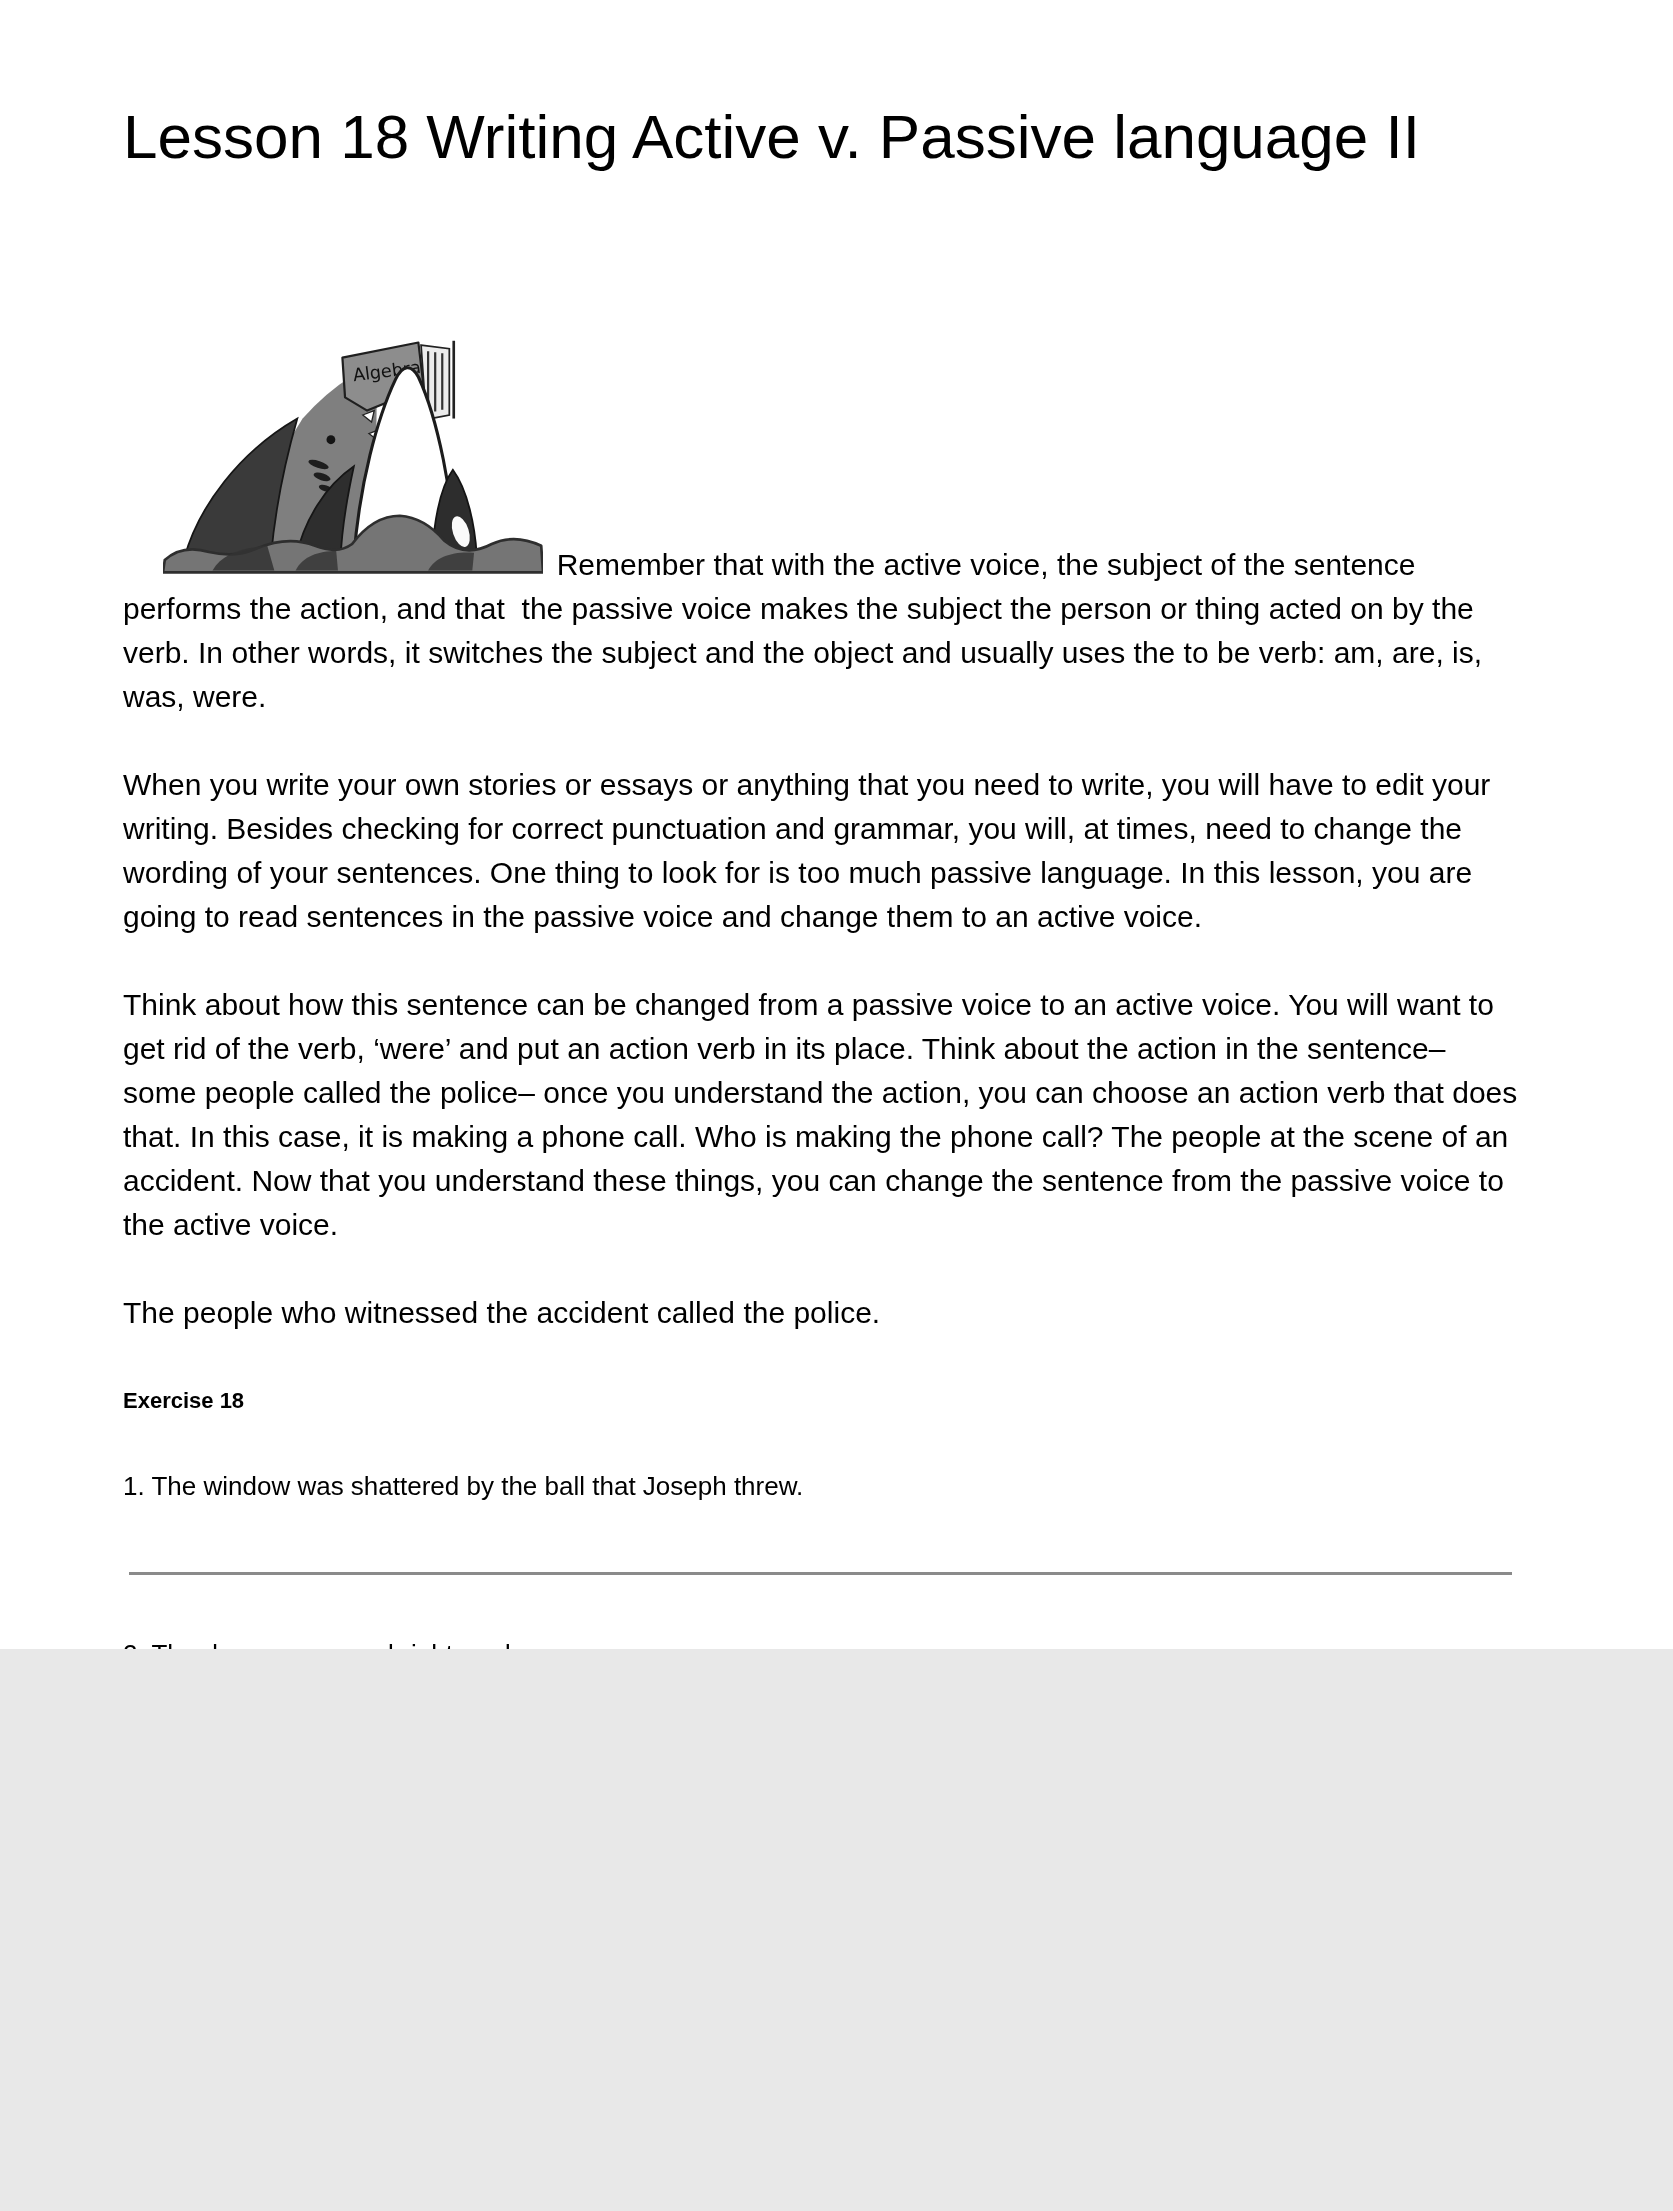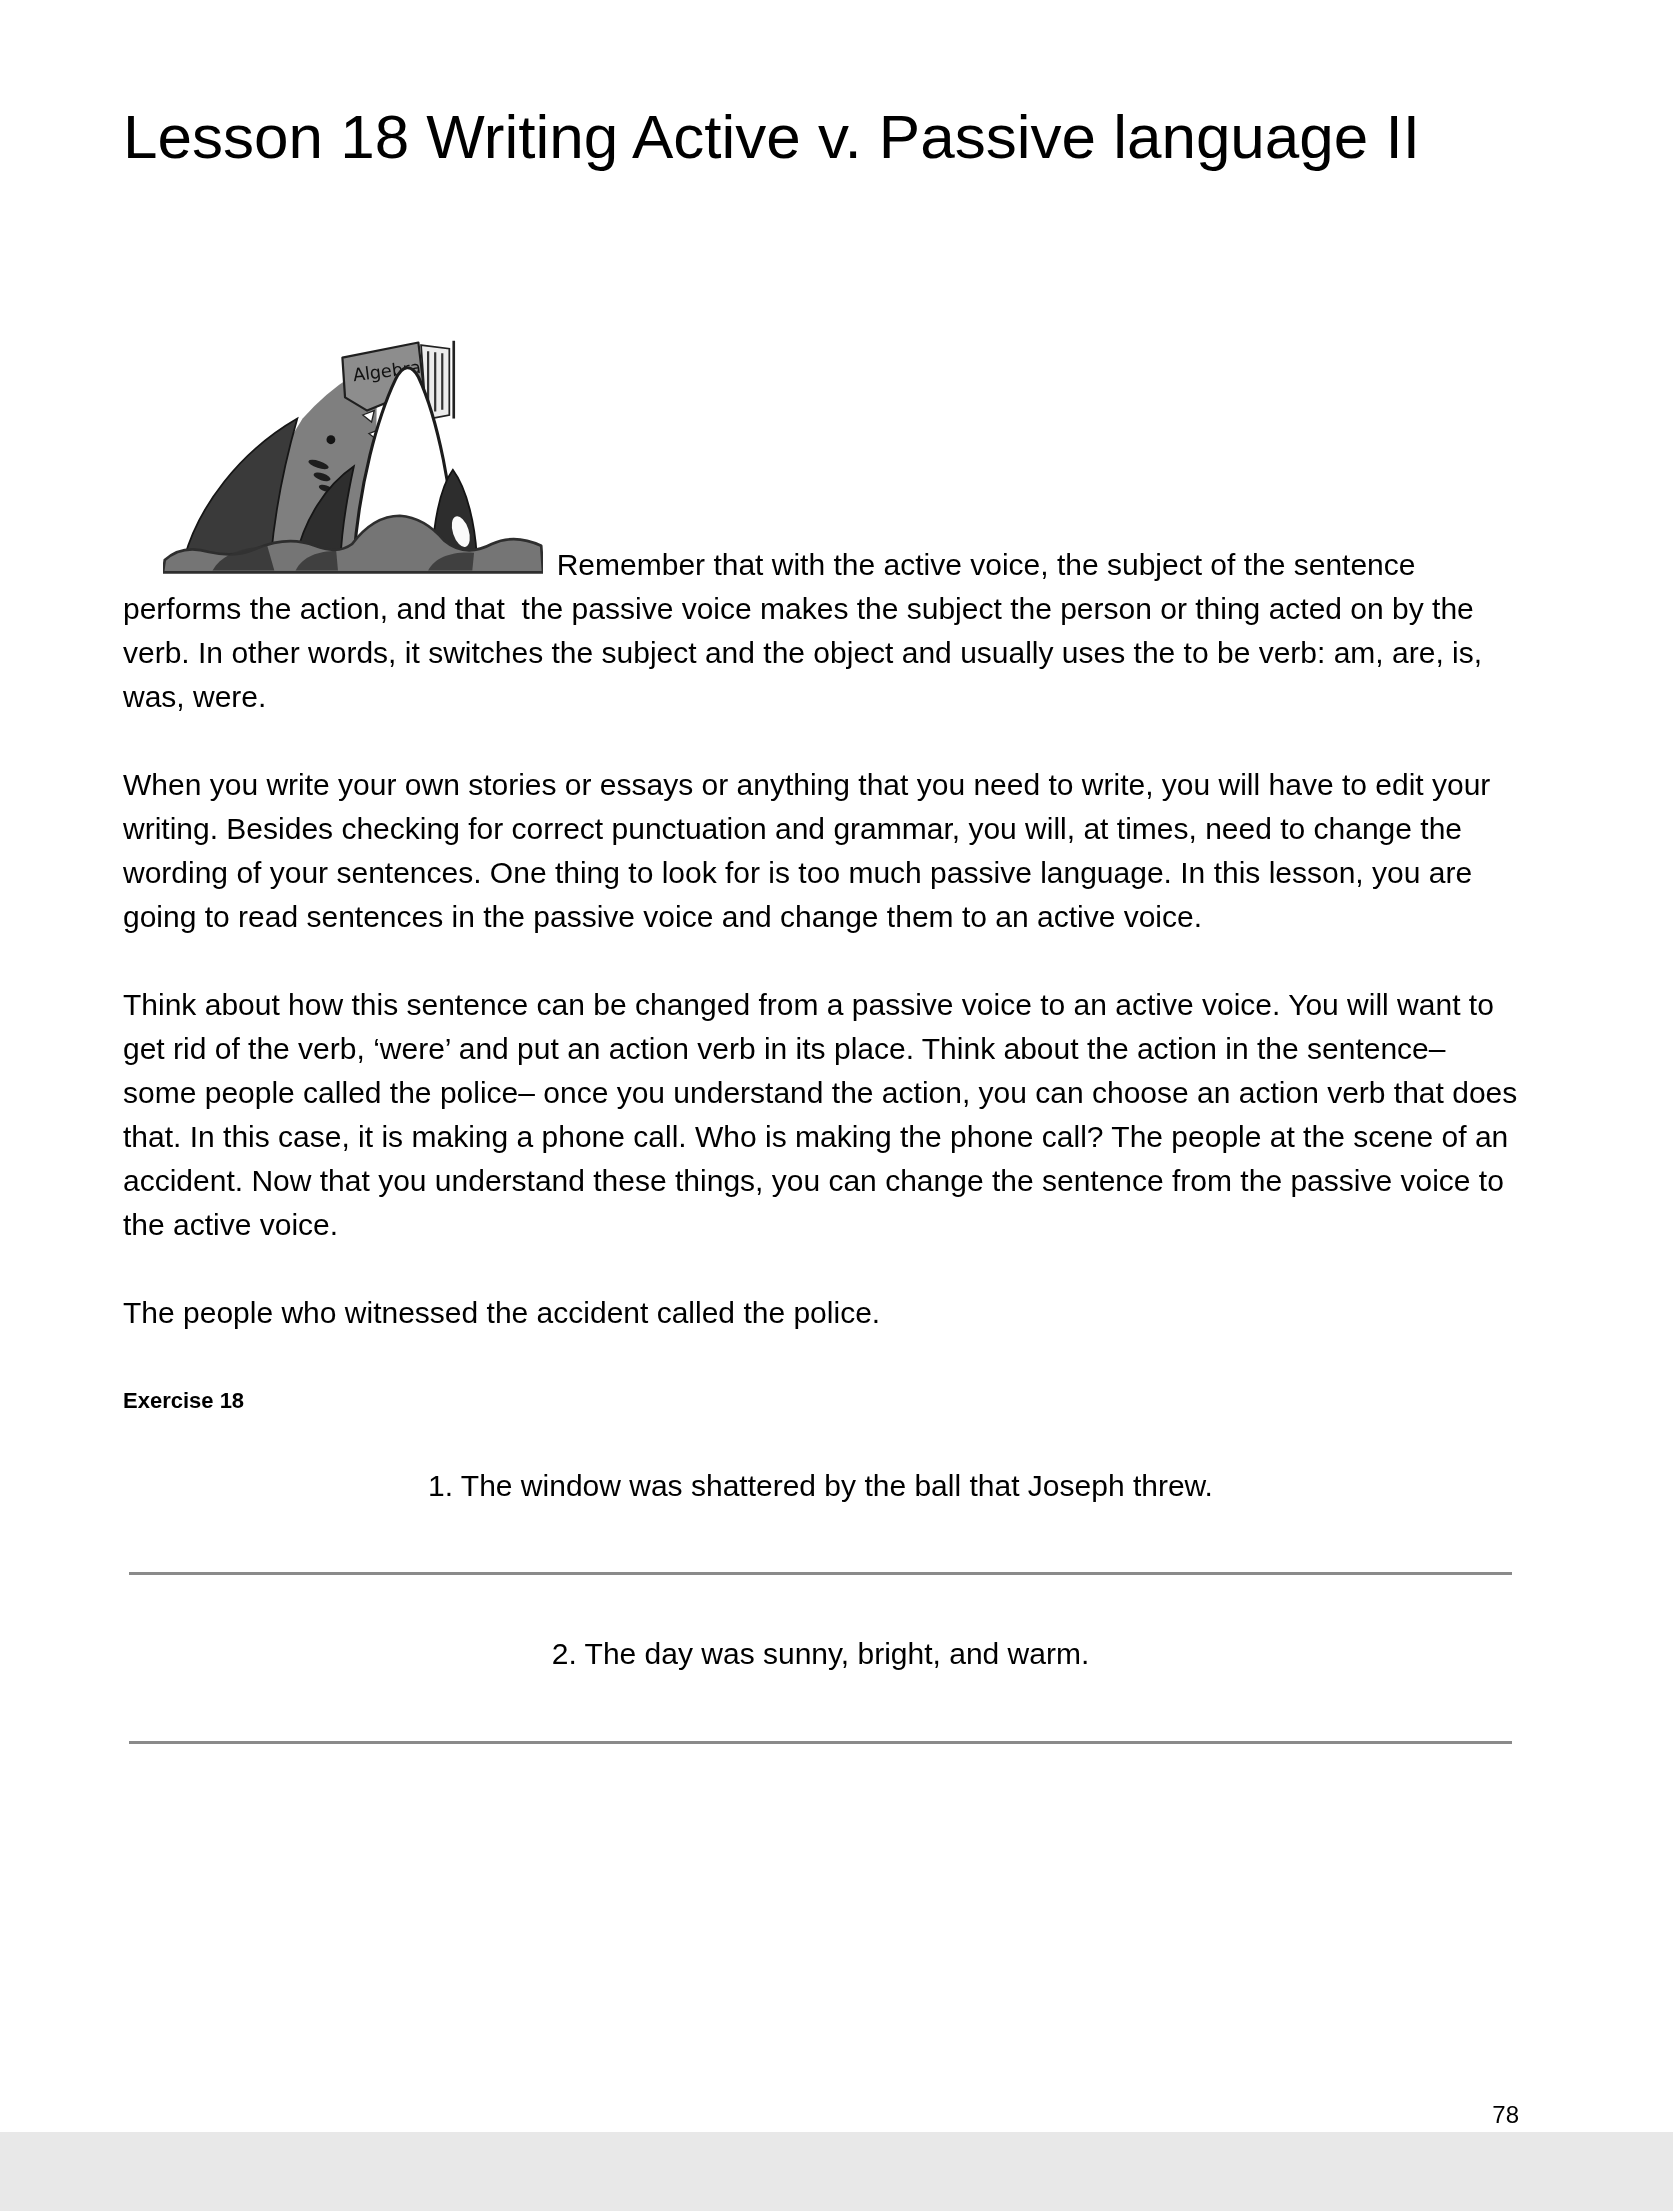--- a/index.html
+++ b/index.html
@@ -1,20 +1,20 @@
 <!DOCTYPE html>
 <html><head>
 <meta charset="utf-8">
 <style>
   * { box-sizing: border-box; }
   html, body { margin: 0; padding: 0; background: #e8e8e8; }
   .page {
     position: relative;
     width: 1674px;
-    height: 2132px;
+    height: 1649px;
     margin: 0 auto;
     background: #ffffff;
     font-family: "Liberation Sans", "DejaVu Sans", sans-serif;
     color: #000000;
     overflow: hidden;
   }
   .content {
     padding: 105px 156px 0 123px;
   }
   .doc-title {
@@ -39,25 +39,24 @@
     vertical-align: baseline;
   }
   .bold-line {
     font-weight: 700;
     font-size: 22px;
     line-height: 44px;
     margin: 0;
   }
   .exercise-block { margin: 0 0 41px 0; }
   .question {
-    font-size: 30px;
+    font-size: 26px;
     line-height: 44px;
     margin: 0;
     white-space: pre-wrap;
-    text-align: center;
   }
   .answer-line {
     height: 2.9px;
     width: 1383px;
     margin-left: 5.9px;
     background: #8a8a8a;
     border: none;
   }
   .answer-line.first { margin-top: 64px; }
   .q2 { margin-top: 57px; }

